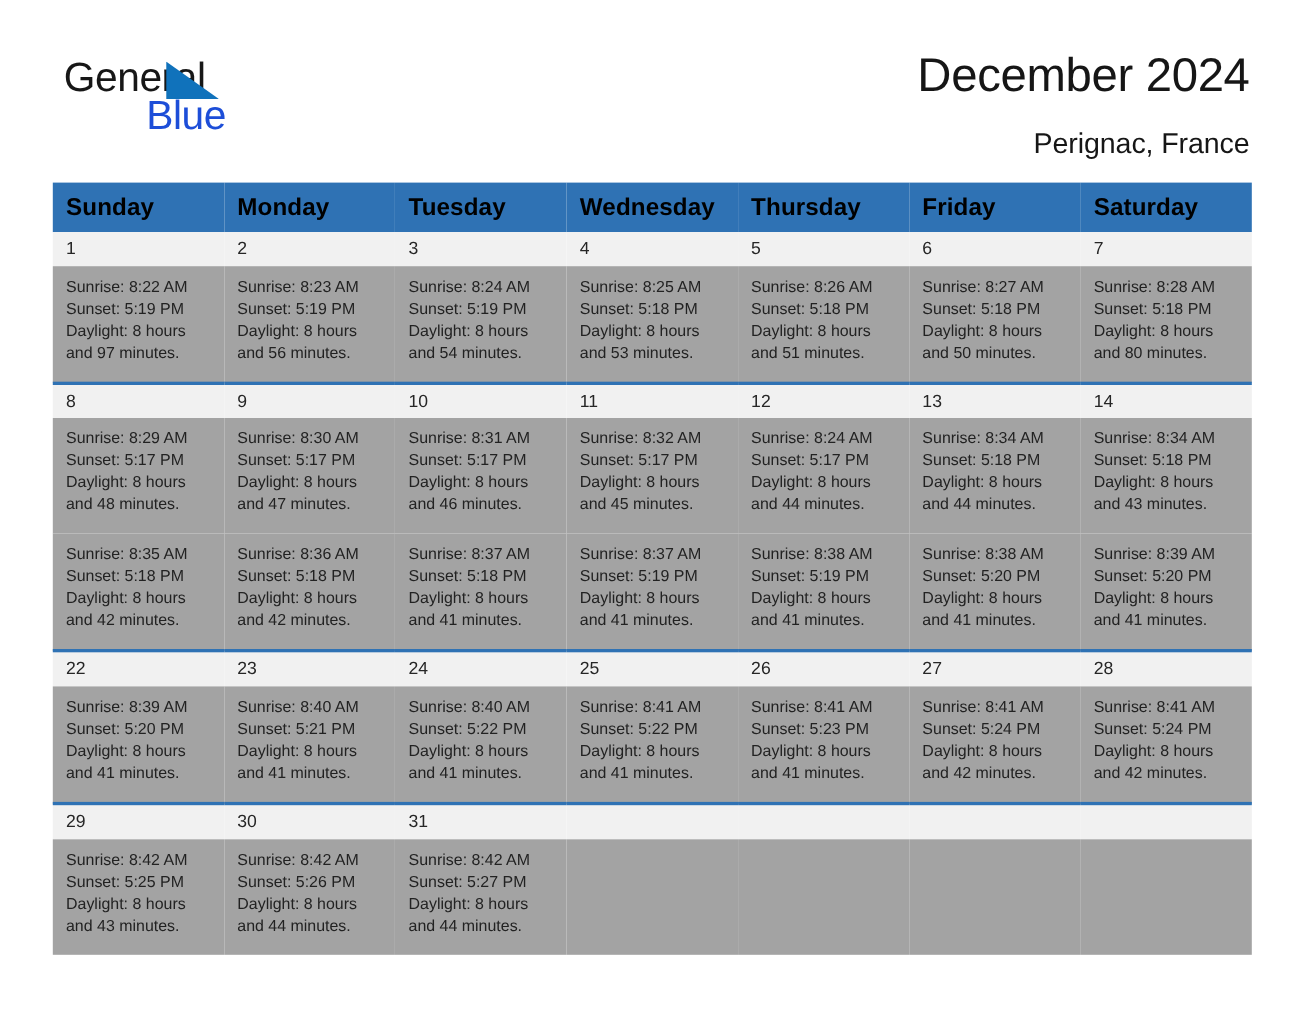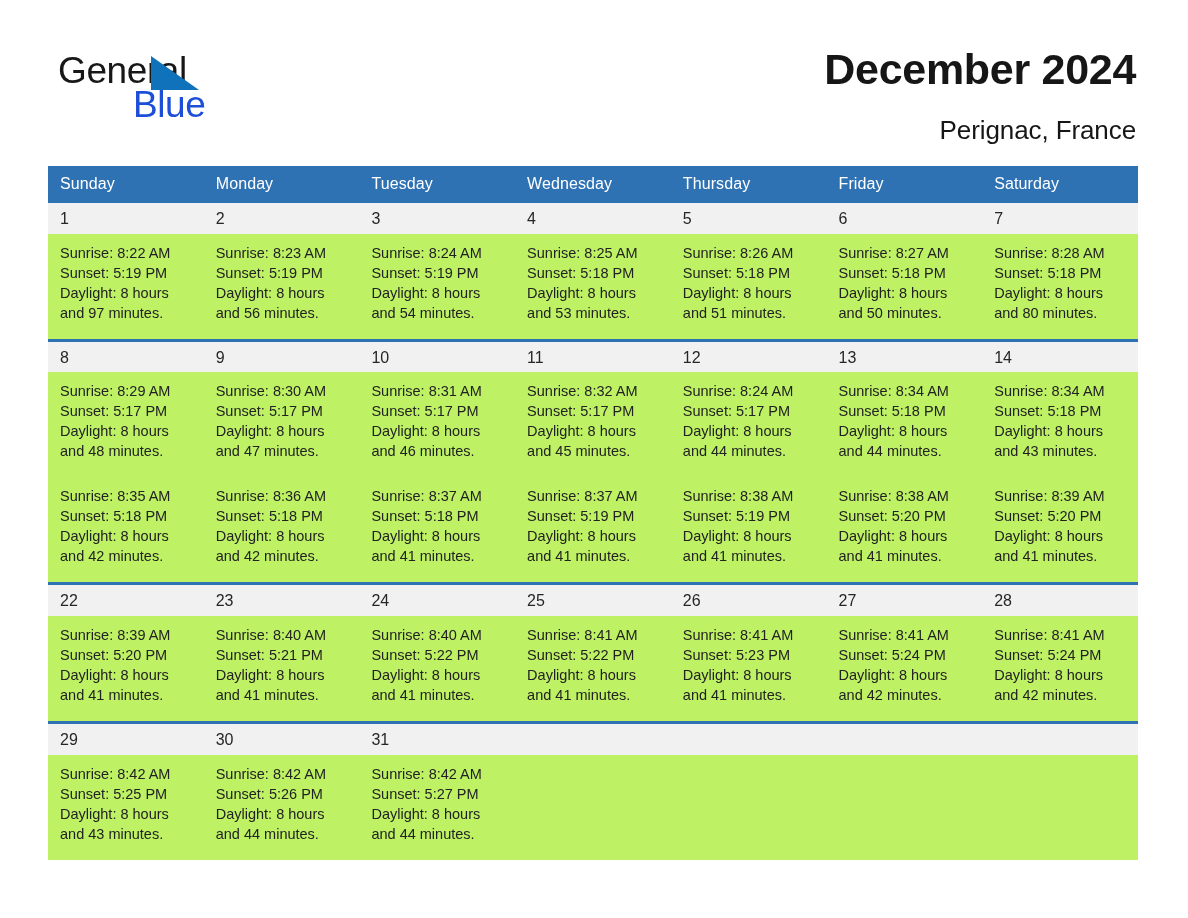--- a/index.html
+++ b/index.html
@@ -63,21 +63,21 @@
     line-height: 1;
   }
 
   .title-block {
     text-align: right;
     padding-top: 2px;
   }
 
   .month-title {
     font-size: 43px;
-    font-weight: 700;
+    font-weight: 400;
     color: #161616;
     line-height: 1.1;
     letter-spacing: -0.3px;
   }
 
   .location-title {
     font-size: 26px;
     font-weight: 400;
     color: #161616;
     margin-top: 22px;
@@ -91,23 +91,23 @@
   }
 
   table.cal {
     width: 100%;
     border-collapse: collapse;
     table-layout: fixed;
   }
 
   thead th {
     background: #2f72b4;
-    color: #ffffff;
-    font-size: 16px;
-    font-weight: 400;
+    color: #000000;
+    font-size: 22px;
+    font-weight: 700;
     text-align: left;
     padding: 9px 0 10px 12px;
     letter-spacing: 0.1px;
   }
 
   tr.week-dates td {
     background: #f1f1f1;
     border-top: 3px solid #2f72b4;
     font-size: 16px;
     color: #262626;
@@ -115,21 +115,21 @@
     line-height: 1.1;
     height: 27px;
     vertical-align: top;
   }
 
   tr.week-dates.first-week td {
     border-top: none;
   }
 
   tr.week-info td {
-    background: #bef264;
+    background: #a3a3a3;
     font-size: 14.5px;
     color: #222222;
     padding: 9px 10px 16px 12px;
     vertical-align: top;
     line-height: 1.38;
   }
 
   tr.week-info td .line { white-space: nowrap; display: block; }
 
   td.empty { background: #ffffff; }

